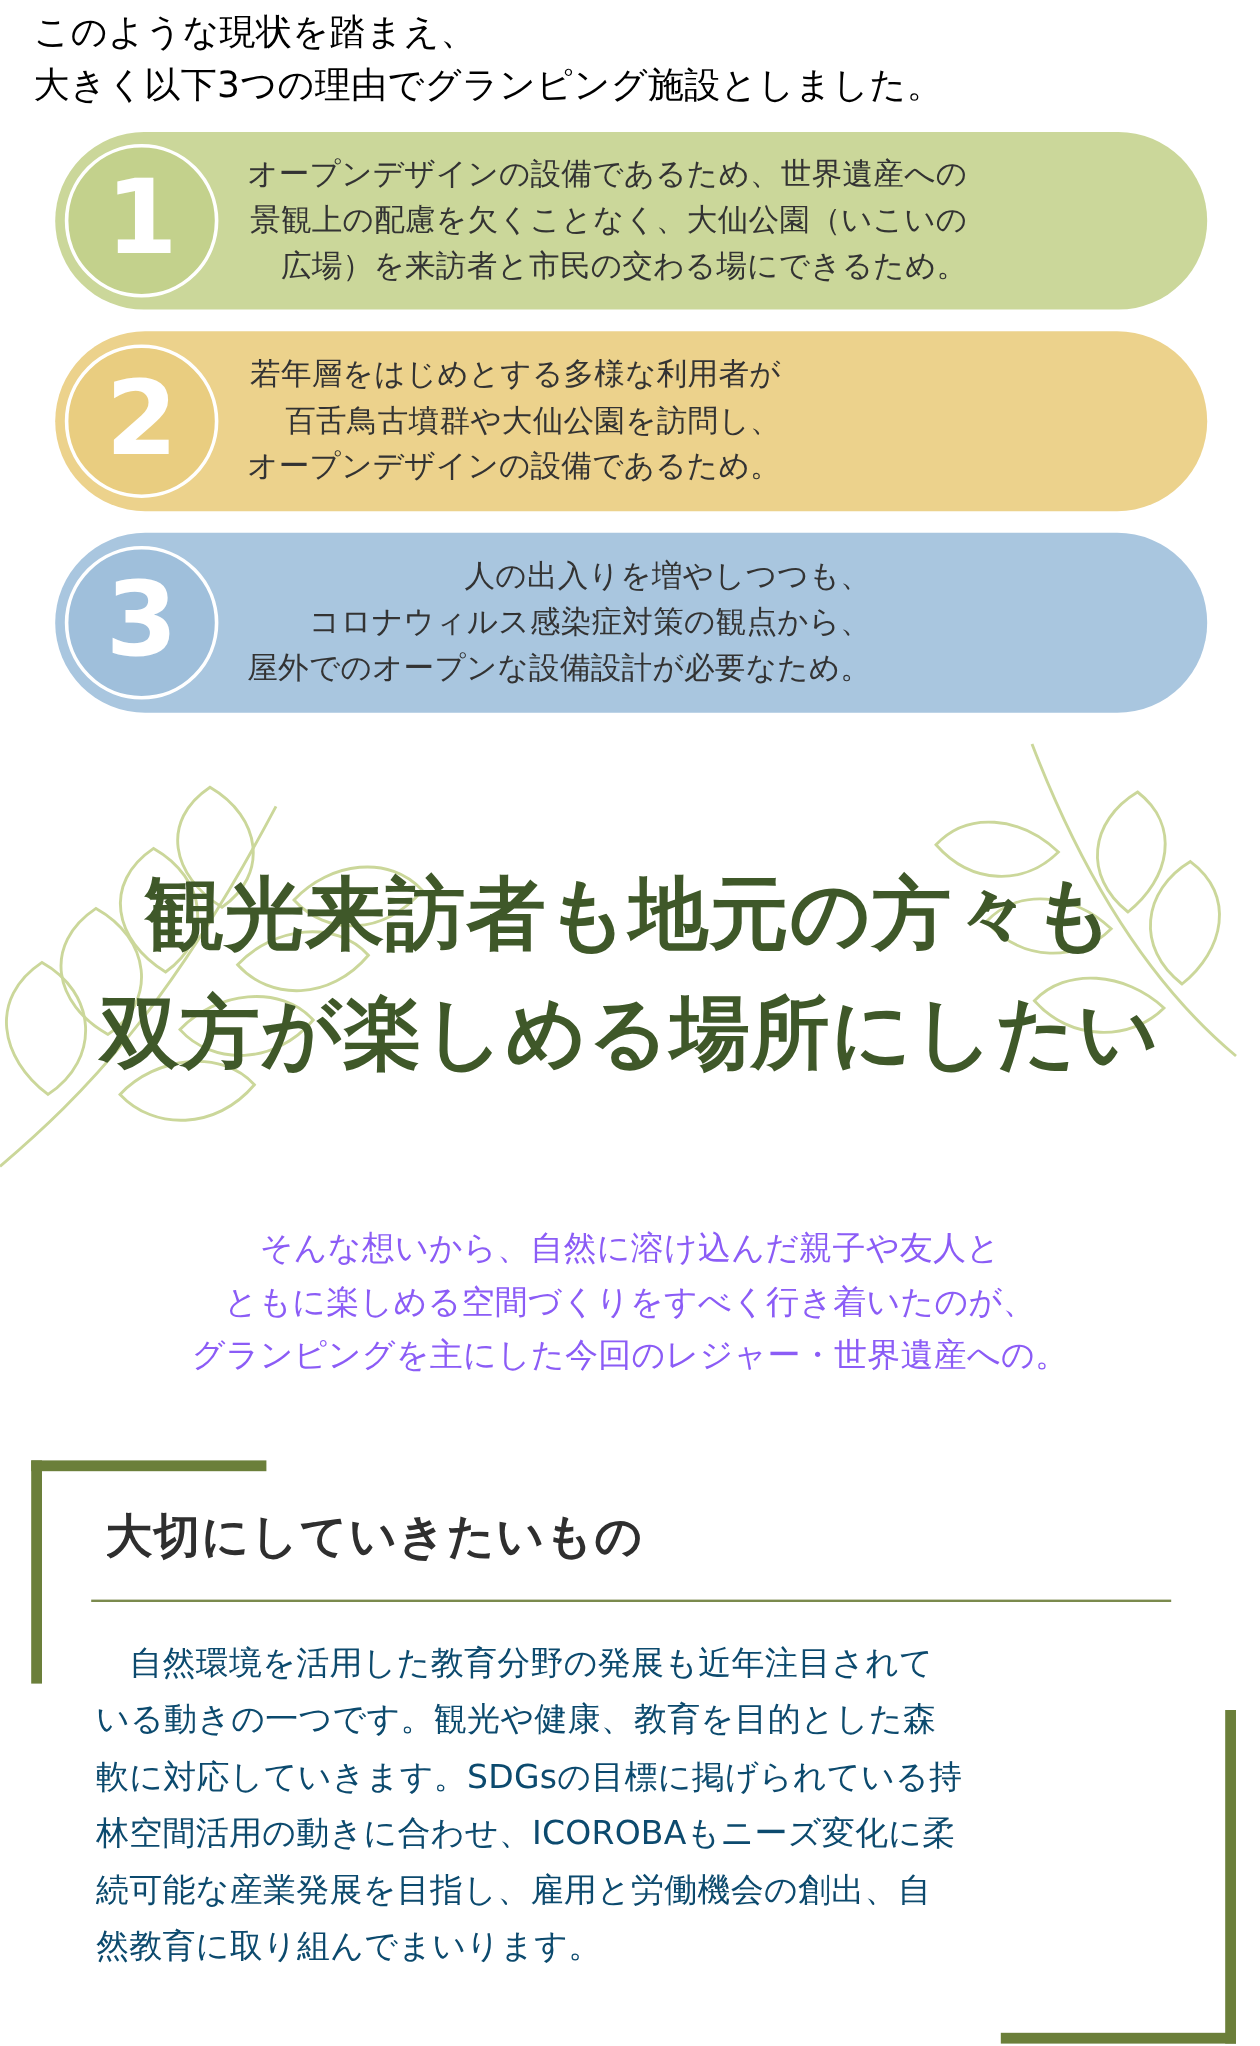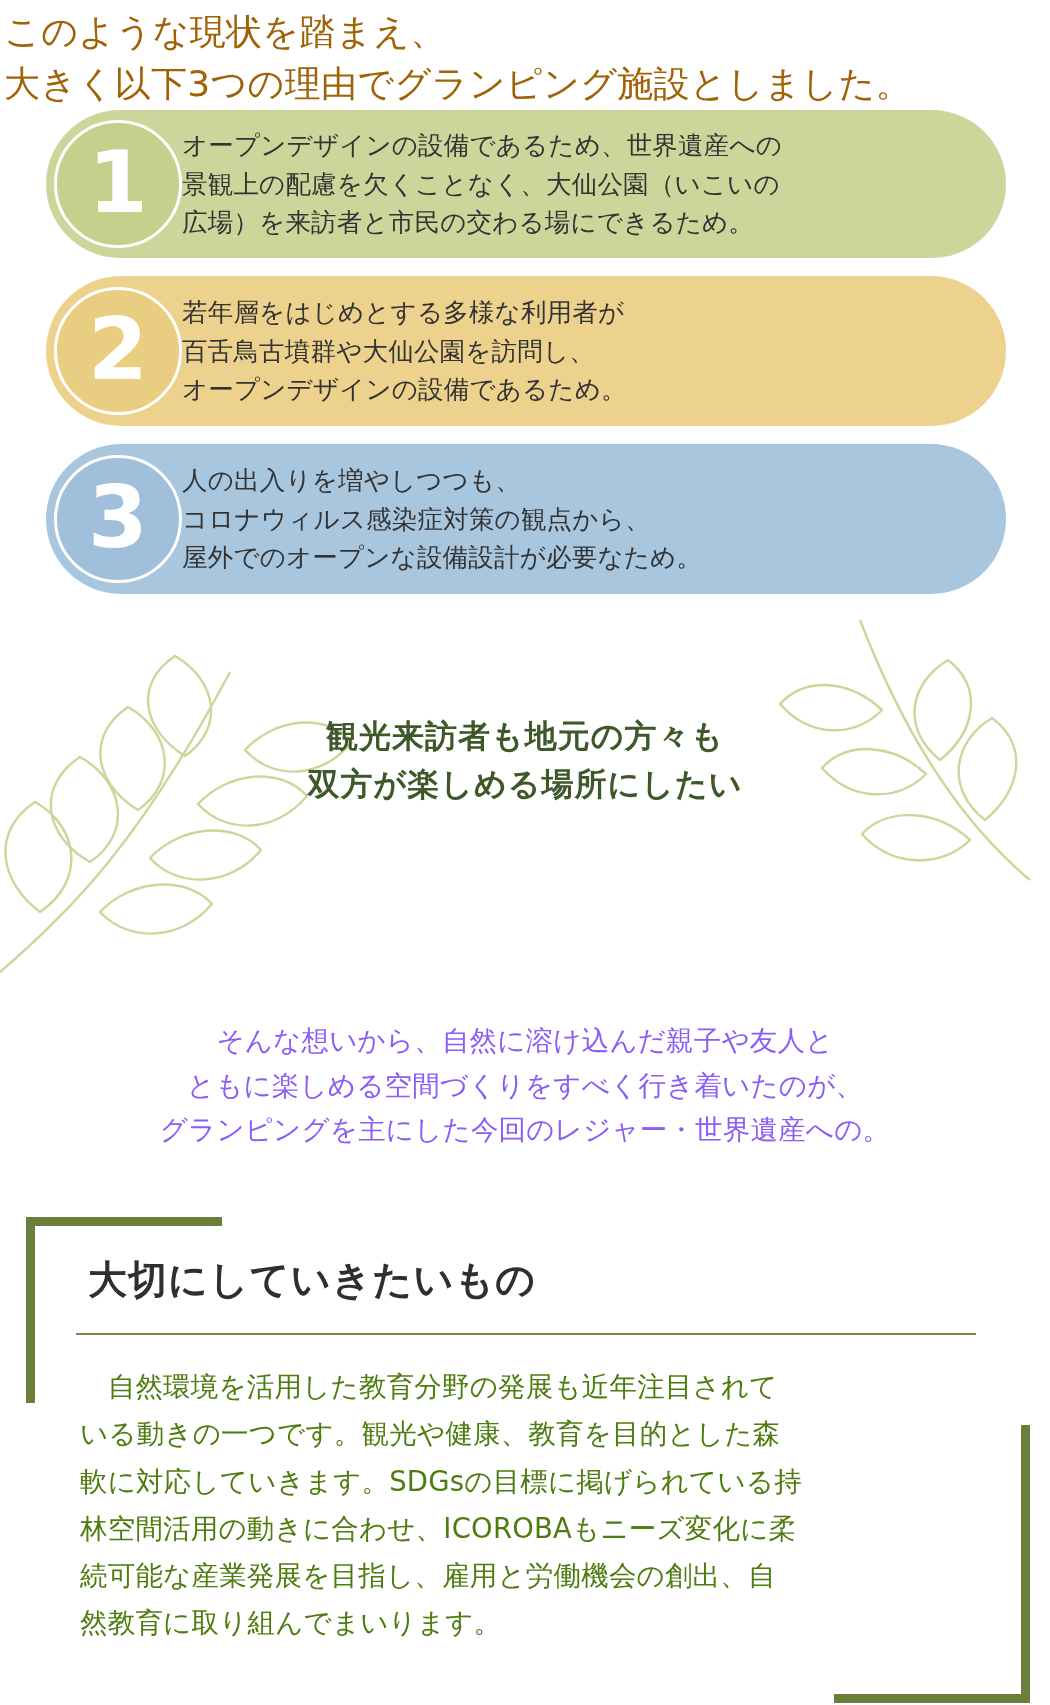--- a/index.html
+++ b/index.html
@@ -18,26 +18,26 @@
 
   .page {
     position: relative;
     width: 1050px;
     height: 1705px;
   }
 
   
   .intro {
     position: absolute;
-    left: 4px;
+    left: 28px;
     top: 6px;
     width: 1000px;
-    font-size: 36px;
+    font-size: 30px;
     line-height: 1.45;
-    color: #a16207;
+    color: #000000;
     letter-spacing: 0.3px;
   }
   .intro div { white-space: nowrap; }
 
   
   .reasons {
     position: absolute;
     left: 46px;
     top: 110px;
     width: 960px;
@@ -72,43 +72,45 @@
     font-weight: bold;
     color: #ffffff;
     line-height: 1;
     transform: translateY(-2px);
   }
   .r1 .badge { background: #c3d18c; }
   .r2 .badge { background: #e9cd80; }
   .r3 .badge { background: #9fbfdb; }
 
   .reason-text {
+    margin-left: 24px;
     font-size: 25.5px;
     line-height: 1.52;
     color: #333333;
     letter-spacing: 0.2px;
+    text-align: right;
   }
   .reason-text div { white-space: nowrap; }
 
   
   .leaf-deco {
     position: absolute;
     pointer-events: none;
   }
   .leaf-left { left: -20px; top: 612px; width: 420px; height: 380px; }
   .leaf-right { right: -10px; top: 600px; width: 330px; height: 300px; }
 
   
   .headline {
     position: absolute;
     left: 0;
     top: 712px;
     width: 1050px;
     text-align: center;
-    font-size: 32px;
+    font-size: 66px;
     font-weight: bold;
     color: #3f5829;
     line-height: 1.5;
     letter-spacing: 1px;
   }
   .headline div { white-space: nowrap; }
 
   
   .lead {
     position: absolute;
@@ -170,21 +172,21 @@
     height: 2px;
     background: #7b8a4e;
   }
   .body-text {
     position: absolute;
     left: 80px;
     top: 158px;
     width: 890px;
     font-size: 27.5px;
     line-height: 1.72;
-    color: #4d7c0f;
+    color: #0c4a6e;
     letter-spacing: 0.2px;
   }
   .body-text div { white-space: nowrap; }
 </style>
 </head>
 <body>
 
 <div class="page">
 
   <div class="intro">

